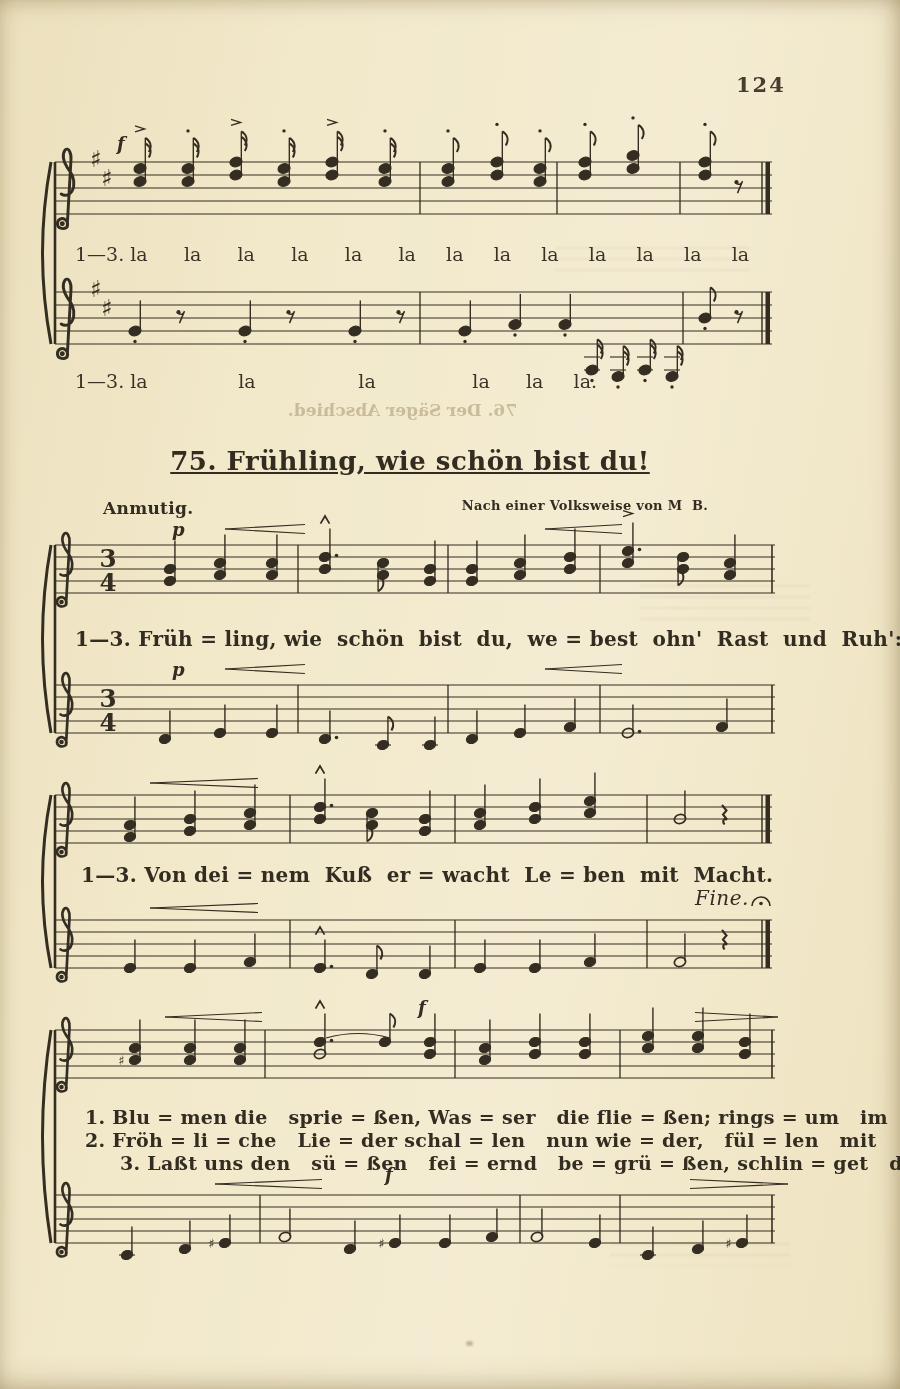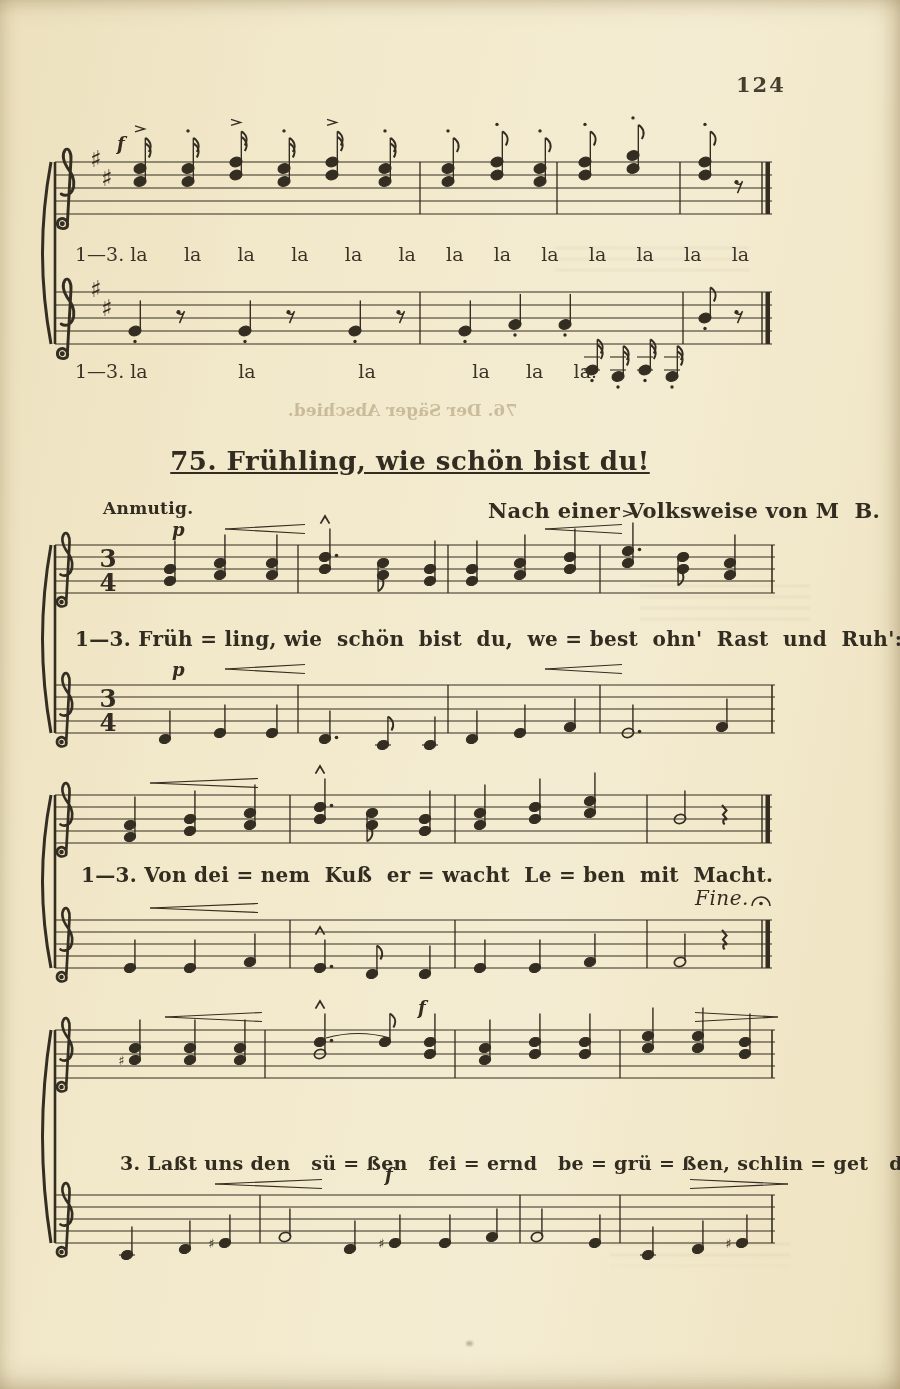--- a/index.html
+++ b/index.html
@@ -9,24 +9,24 @@
     box-shadow:inset -16px 0 26px -14px rgba(110,85,40,.38),
                inset 0 -20px 30px -18px rgba(110,85,40,.34),
                inset 12px 0 22px -14px rgba(110,85,40,.26),
                inset 0 16px 24px -16px rgba(120,95,50,.28);
     font-family:"DejaVu Serif","Liberation Serif",serif;color:#332c20;
   }
   .abs{position:absolute;white-space:pre;}
   .pagenum{left:736px;top:72px;font-size:21px;font-weight:bold;letter-spacing:2px;color:#473e30;}
   .la{font-size:19px;color:#3a3226;}
   .la1{left:75px;top:243px;}
-  .la2{left:75px;top:360px;}
+  .la2{left:75px;top:370px;}
   .title{left:130px;top:446px;width:560px;text-align:center;font-size:26px;font-weight:bold;letter-spacing:.5px;text-decoration:underline;}
   .tempo{left:103px;top:498px;font-size:17px;font-weight:bold;}
-  .attrib{left:488px;top:498px;width:258px;text-align:right;font-size:21px;font-weight:bold;}
+  .attrib{left:456px;top:498px;width:258px;text-align:right;font-size:13px;font-weight:bold;}
   .frak{font-weight:bold;letter-spacing:.3px;text-align:center;}
   .fr{left:75px;top:627px;font-size:20px;}
   .ku{left:81px;top:863px;font-size:20px;}
   .fine{left:695px;top:886px;font-size:20px;font-style:italic;font-weight:normal;letter-spacing:.5px;}
   .v{font-size:19px;}
   .v1{left:85px;top:1106px;}
   .v2{left:85px;top:1129px;}
   .v3{left:85px;top:1152px;margin-left:35px;}
   .bleed{
     left:230px;top:400px;width:345px;text-align:center;font-size:17px;font-weight:bold;
@@ -557,14 +557,16 @@
   <div class="abs la la2">1—3. la               la                 la                la      la     la.</div>
 
   <div class="abs title">75. Frühling, wie schön bist du!</div>
   <div class="abs tempo frak">Anmutig.</div>
   <div class="abs attrib frak">Nach einer Volksweise von M  B.</div>
 
   <div class="abs fr frak">1—3. Früh = ling, wie  schön  bist  du,  we = best  ohn'  Rast  und  Ruh':</div>
   <div class="abs ku frak">1—3. Von dei = nem  Kuß  er = wacht  Le = ben  mit  Macht.</div>
   <div class="abs fine">Fine.</div>
 
+  <div class="abs v v1 frak">1. Blu = men die   sprie = ßen, Was = ser   die flie = ßen; rings = um   im</div>
+  <div class="abs v v2 frak">2. Fröh = li = che   Lie = der schal = len   nun wie = der,   fül = len   mit</div>
   <div class="abs v v3 frak">3. Laßt uns den   sü = ßen   fei = ernd   be = grü = ßen, schlin = get   die</div>
 </div>
 
 </body></html>

